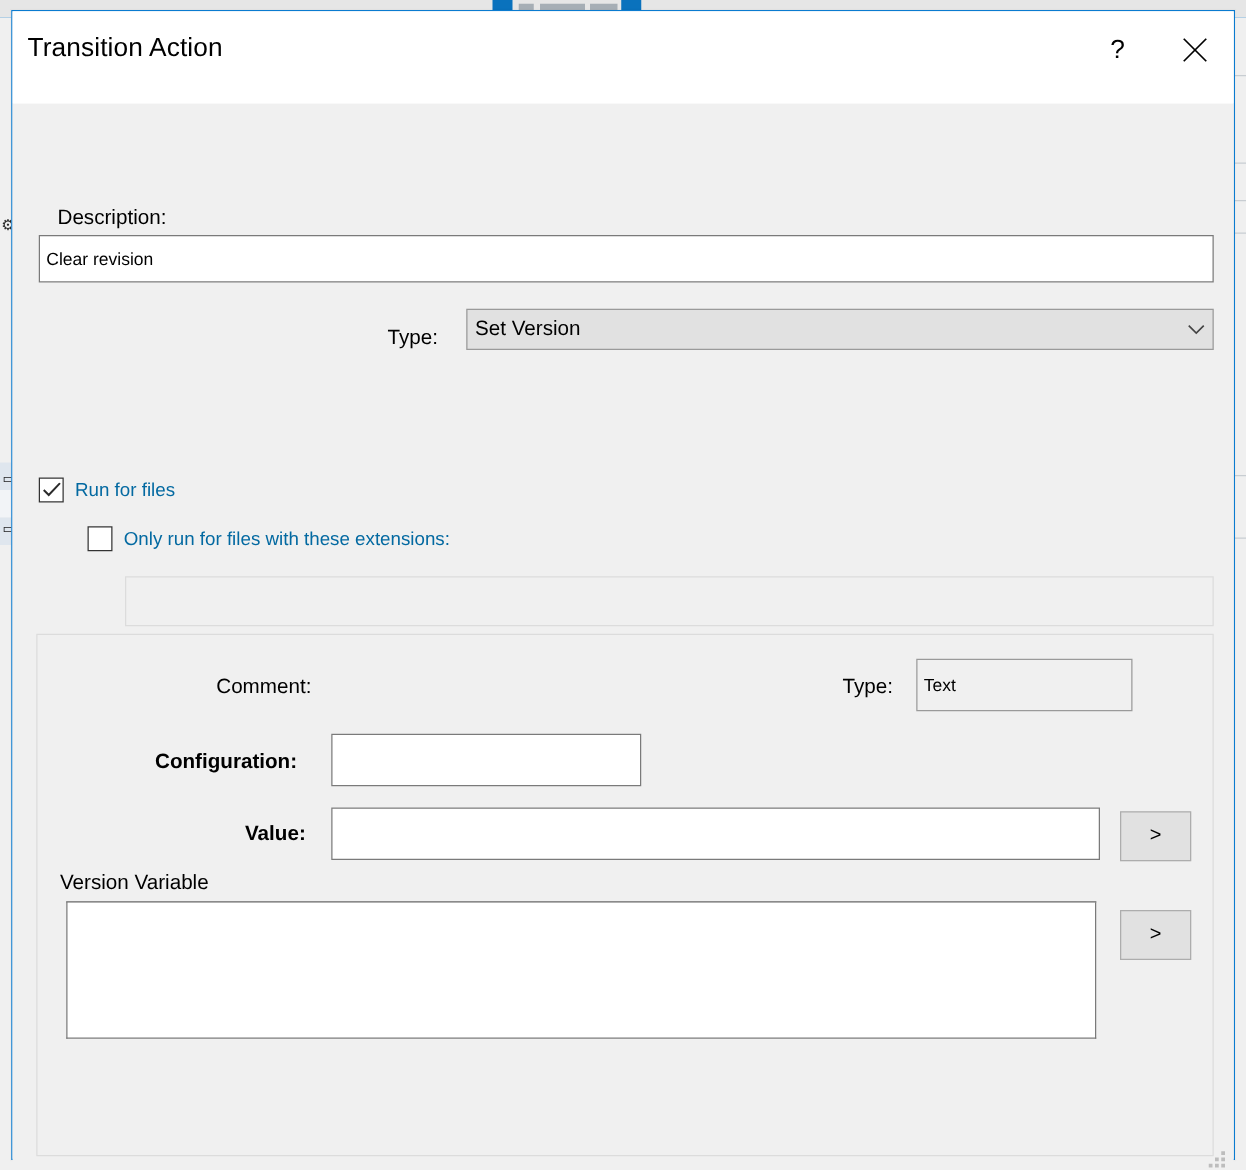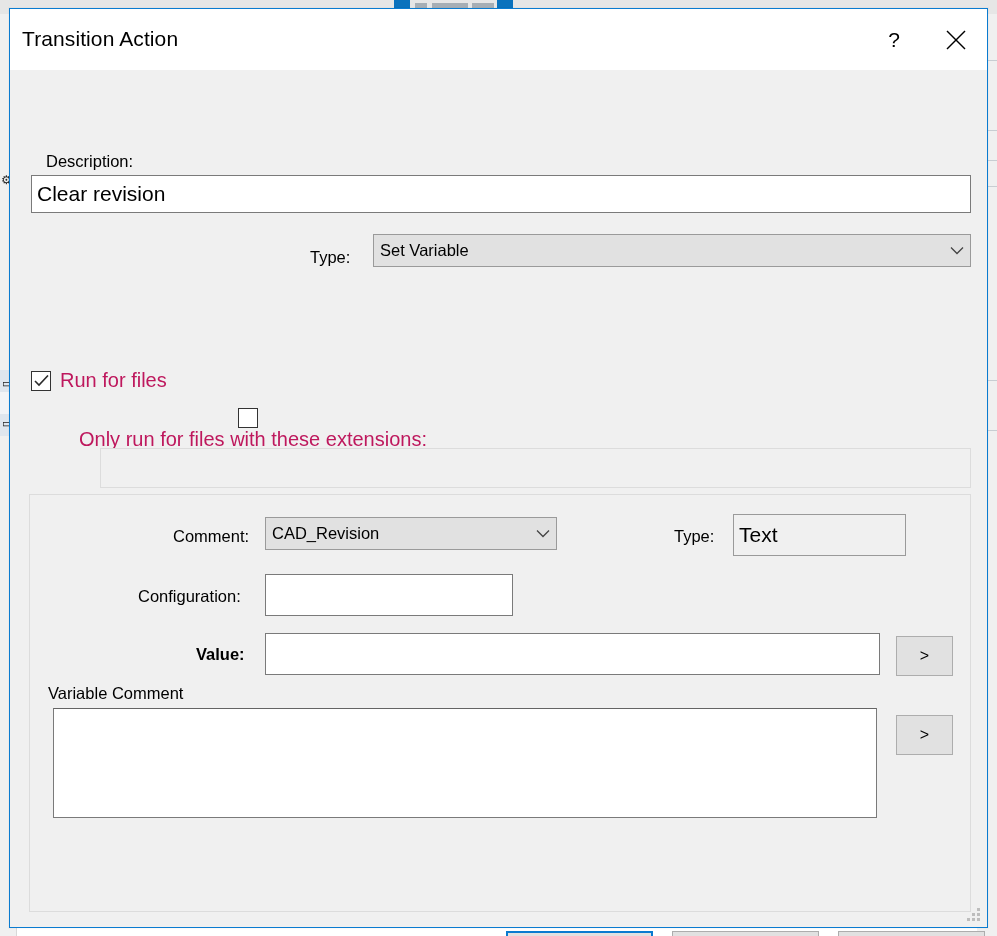--- a/index.html
+++ b/index.html
@@ -75,21 +75,21 @@
     top: 8px;
     width: 979px;
     height: 920px;
     background: #f0f0f0;
     border: 1px solid #0a7bd0;
     box-sizing: border-box;
     box-shadow: 0 0 0 1px rgba(0,0,0,0.02);
   }
   .titlebar {
     position: relative;
-    height: 61px;
+    height: 74px;
     background: #ffffff;
     display: flex;
     align-items: center;
   }
   .title-text {
     position: absolute;
     left: 12px;
     top: 18px;
     font-size: 21px;
     color: #000000;
@@ -126,21 +126,21 @@
     font-size: 16.5px;
     color: #000000;
     white-space: nowrap;
   }
 
   .textbox {
     position: absolute;
     box-sizing: border-box;
     background: #ffffff;
     border: 1px solid #7a7a7a;
-    font-size: 21px;
+    font-size: 14px;
     color: #000;
     font-family: "Liberation Sans", sans-serif;
     padding: 0 5px;
     outline: none;
   }
   .textbox.disabled {
     background: #f0f0f0;
     border: 1px solid #dcdcdc;
     color: #8d8d8d;
   }
@@ -190,22 +190,22 @@
     box-sizing: border-box;
     border: 1px solid #333333;
     background: #ffffff;
     display: flex;
     align-items: center;
     justify-content: center;
     flex: 0 0 auto;
   }
   .cb-label {
     margin-left: 9px;
-    font-size: 20px;
-    color: #be185d;
+    font-size: 15px;
+    color: #0369a1;
     white-space: nowrap;
   }
 
   .groupbox {
     position: absolute;
     box-sizing: border-box;
     border: 1px solid #dcdcdc;
     background: transparent;
   }
 
@@ -301,67 +301,59 @@
     </div>
   </div>
 
   <div class="client">
 
     <div class="lbl" style="left:36px; top:82px;">Description:</div>
     <input class="textbox" type="text" style="left: 21px; top: 105px; width: 940px; height: 38px;" value="Clear revision">
 
     <div class="lbl" style="left:300px; top:178px;">Type:</div>
     <div class="combo" style="left:363px; top:164px; width:598px; height:33px;">
-      <div class="combo-text">Set Variable</div>
+      <div class="combo-text">Set Version</div>
       <div class="combo-arrow">
         <svg width="14" height="9" viewBox="0 0 14 9" aria-hidden="true">
           <polyline points="1,1.5 7,7.5 13,1.5" fill="none" stroke="#444" stroke-width="1.3"></polyline>
         </svg>
       </div>
     </div>
 
     <div class="checkbox-row" style="left:21px; top:299px;">
       <span class="cb-box">
         <svg width="15" height="12" viewBox="0 0 15 12" aria-hidden="true">
           <polyline points="1,6 5,10 14,0.5" fill="none" stroke="#2b2b2b" stroke-width="1.6"></polyline>
         </svg>
       </span>
       <span class="cb-label">Run for files</span>
     </div>
 
-    <div class="checkbox-row" style="left:60px; top:338px;flex-direction:column;">
+    <div class="checkbox-row" style="left:60px; top:338px;">
       <span class="cb-box"></span>
       <span class="cb-label">Only run for files with these extensions:</span>
     </div>
 
     <input class="textbox disabled" type="text" style="left: 90px; top: 378px; width: 871px; height: 40px;" disabled="" value="">
 
     <div class="groupbox" style="left:19px; top:424px; width:942px; height:418px;"></div>
 
     <div class="lbl" style="left:163px; top:457px;">Comment:</div>
-    <div class="combo" style="left:255px; top:447px; width:292px; height:33px;">
-      <div class="combo-text">CAD_Revision</div>
-      <div class="combo-arrow">
-        <svg width="14" height="9" viewBox="0 0 14 9" aria-hidden="true">
-          <polyline points="1,1.5 7,7.5 13,1.5" fill="none" stroke="#444" stroke-width="1.3"></polyline>
-        </svg>
-      </div>
-    </div>
 
     <div class="lbl" style="left:664px; top:457px;">Type:</div>
     <input class="textbox readonly" type="text" style="left: 723px; top: 444px; width: 173px; height: 42px;" readonly="" value="Text">
 
-    <div class="lbl" style="left:128px; top:517px;">Configuration:</div>
+    <div class="lbl" style="left:114px; top:517px;font-weight:bold;">Configuration:</div>
     <input class="textbox" type="text" style="left: 255px; top: 504px; width: 248px; height: 42px;" value="">
 
     <div class="lbl" style="left:186px; top:575px;font-weight:bold;">Value:</div>
     <input class="textbox" type="text" style="left: 255px; top: 563px; width: 615px; height: 42px;" value="">
     <div class="sq-btn" style="left:886px; top:566px; width:57px; height:40px;">&gt;</div>
 
-    <div class="lbl" style="left:38px; top:614px;">Variable Comment</div>
+    <div class="lbl" style="left:38px; top:614px;">Version Variable</div>
     <textarea class="textbox" style="left: 43px; top: 638px; width: 824px; height: 110px;"></textarea>
     <div class="sq-btn" style="left:886px; top:645px; width:57px; height:40px;">&gt;</div>
 
     <div class="dlg-btn default" style="left:496px; top:861px; width:147px; height:42px;">OK</div>
     <div class="dlg-btn" style="left:662px; top:861px; width:147px; height:42px;">Cancel</div>
     <div class="dlg-btn" style="left:828px; top:861px; width:147px; height:42px;">Help</div>
 
     <div class="resize-grip">
       <i style="left:10px; top:0px;"></i>
       <i style="left:5px;  top:5px;"></i>

